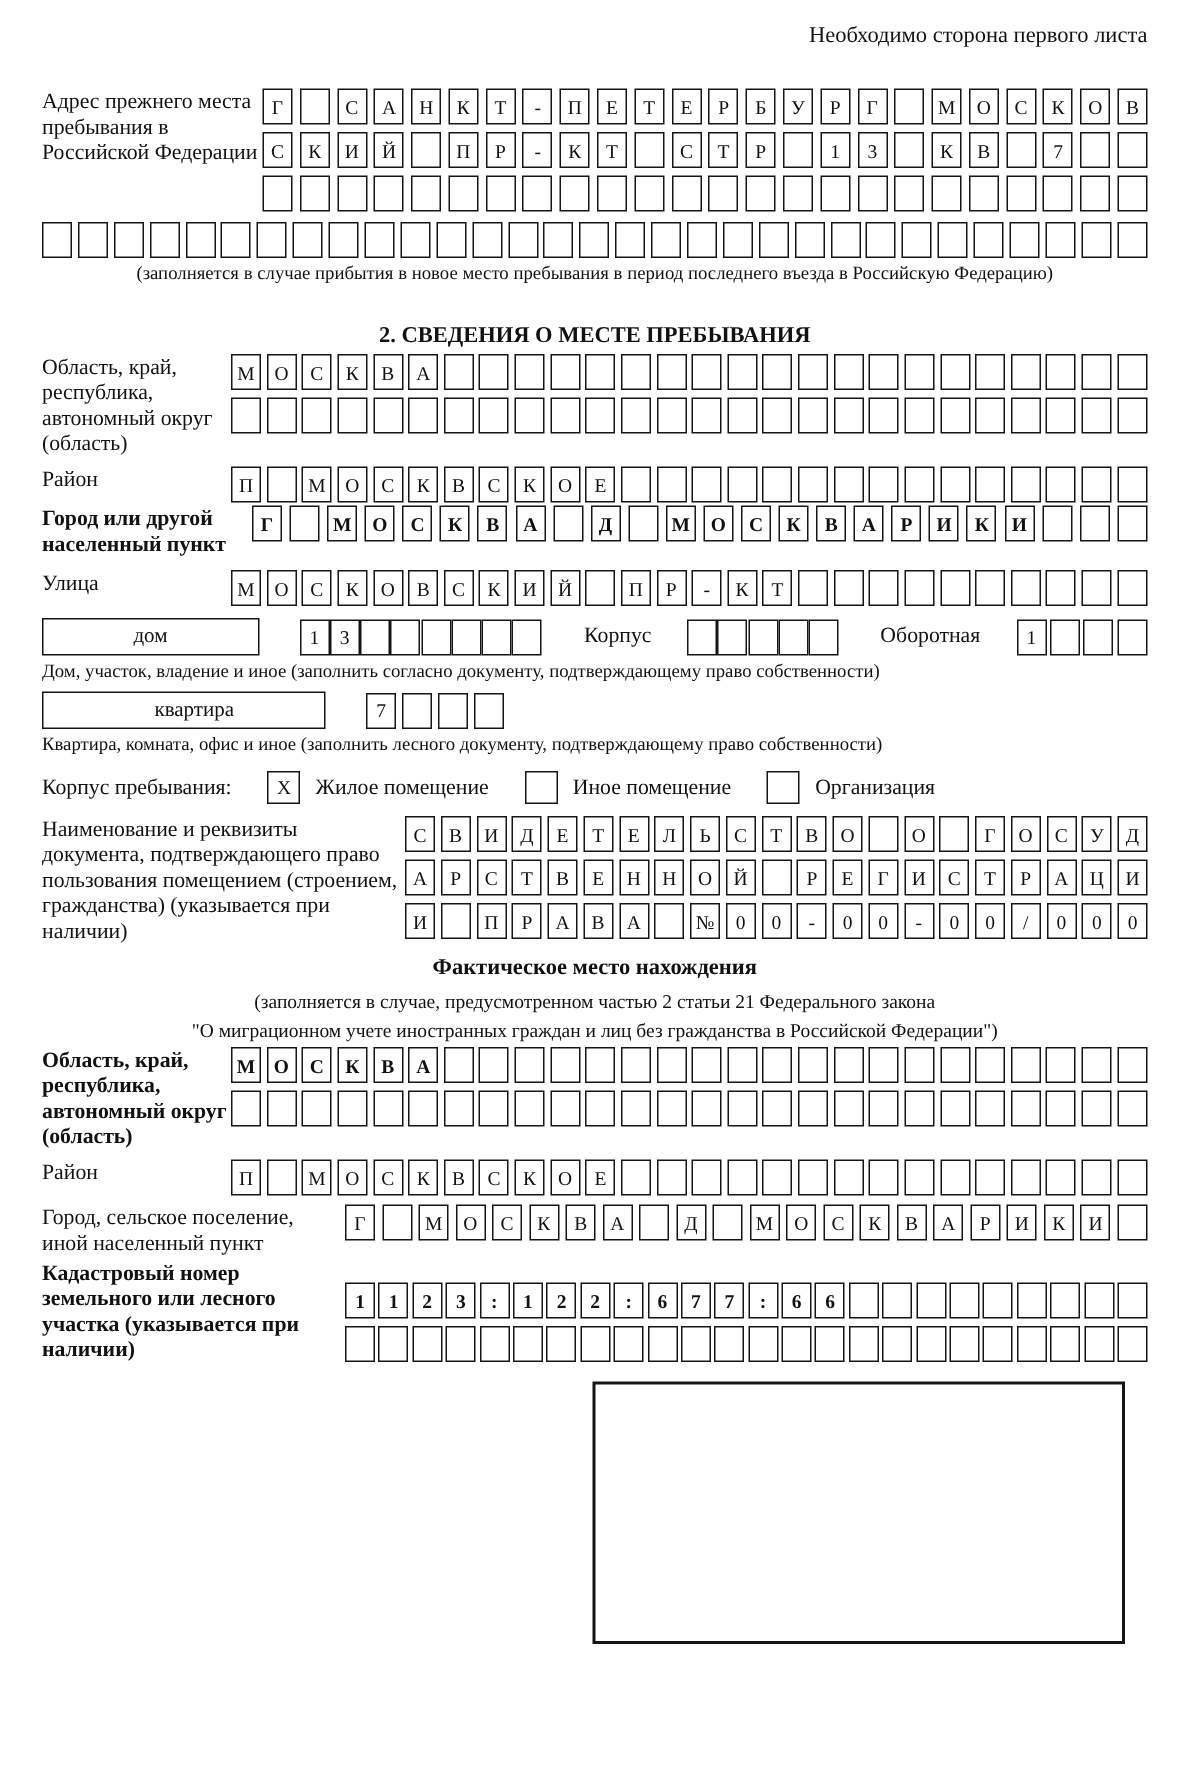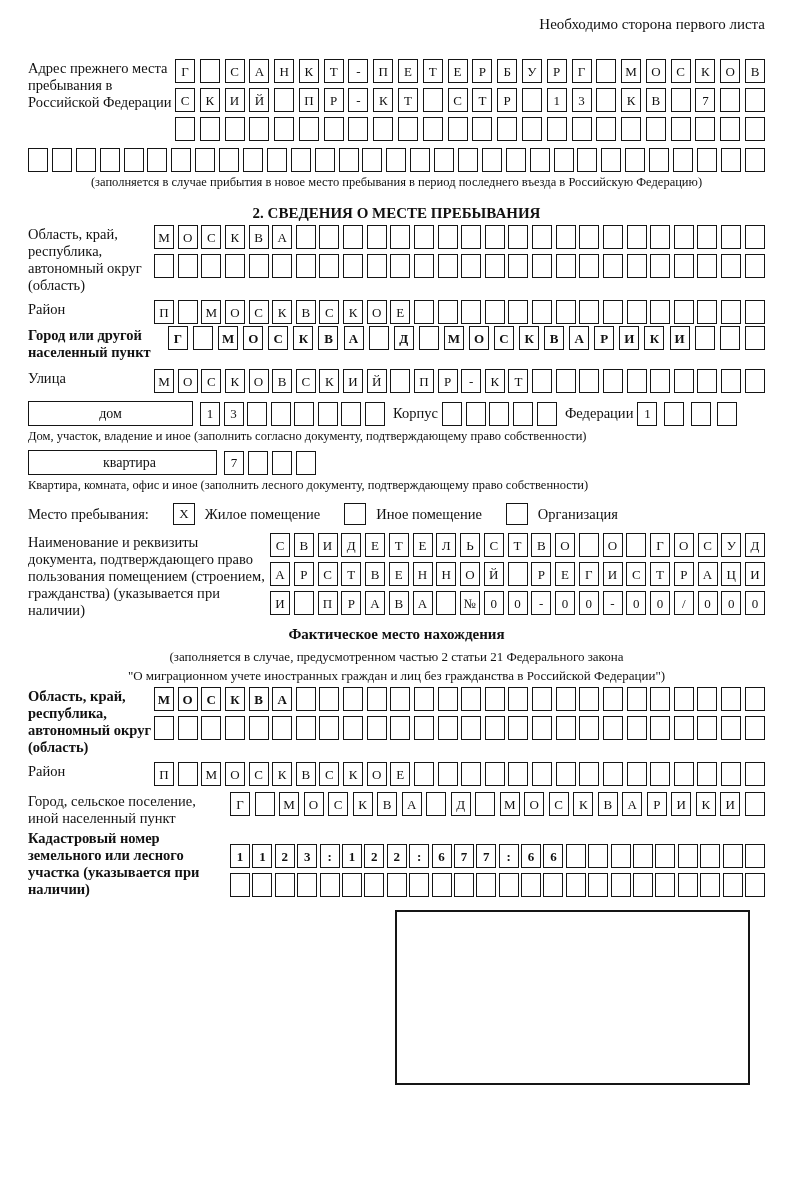--- a/index.html
+++ b/index.html
@@ -37,33 +37,33 @@
   .cw611{width:611px;}
   .cw597{width:597px;}
   .cw495{width:495px;}
   .cw535{width:535px;}
   .cw185{width:185px;}
   .cw115{width:115px;}
   .cw100{width:100px;}
   .cw92{width:92px;}
   .note{font-size:12.5px;margin-top:3px;}
   .center{text-align:center;}
-  .title{text-align:center;font-weight:bold;font-size:15px;margin-top:15px;}
+  .title{text-align:center;font-weight:bold;font-size:15px;margin-top:26px;}
   .mt3{margin-top:3px;}
   .mt5{margin-top:2px;font-weight:bold;}
   .mt6{margin-top:6px;}
   .mt8{margin-top:8px;}
   .mt26{margin-top:26px;}
   .typebox{
     box-sizing:border-box;height:25px;border:1.5px solid #151515;
     display:flex;align-items:center;justify-content:center;font-size:14px;
   }
   .tb165{width:165px;}
   .tb205{width:189px;padding-left:14px;}
-  .houserow{display:flex;align-items:center;}
+  .houserow{display:flex;align-items:center;gap:20px;}
   .inlbl{font-size:14.5px;padding:0 4px 0 8px;white-space:nowrap;}
   .gap7{margin-left:7px;}
   .chkrow{display:flex;align-items:center;margin-top:10px;}
   .chk{
     width:20px;height:20px;border:1.5px solid #151515;
     display:flex;align-items:center;justify-content:center;
     font-size:13px;margin:0 10px 0 10px;flex:0 0 auto;
   }
   .chklbl{font-size:14.5px;margin-right:14px;}
   .chknote{width:300px;margin-left:260px;text-align:center;font-size:12.5px;margin-top:2px;}
@@ -378,21 +378,21 @@
         <span class="cell"></span>
       </div>
     <div class="inlbl">Корпус</div>
     <div class="cells cw115">
         <span class="cell"></span>
         <span class="cell"></span>
         <span class="cell"></span>
         <span class="cell"></span>
         <span class="cell"></span>
       </div>
-    <div class="inlbl">Федерации</div>
+    <div class="inlbl">Оборотная</div>
     <div class="cells cw100">
         <span class="cell">1</span>
         <span class="cell"></span>
         <span class="cell"></span>
         <span class="cell"></span>
       </div>
   </div>
   <div class="note">Дом, участок, владение и иное (заполнить согласно документу, подтверждающему право собственности)</div>
 
   <div class="houserow mt6">
@@ -400,21 +400,21 @@
     <div class="cells cw92 gap7">
         <span class="cell">7</span>
         <span class="cell"></span>
         <span class="cell"></span>
         <span class="cell"></span>
       </div>
   </div>
   <div class="note">Квартира, комната, офис и иное (заполнить лесного документу, подтверждающему право собственности)</div>
 
   <div class="chkrow">
-    <div class="chklbl">Место пребывания:</div>
+    <div class="chklbl">Корпус пребывания:</div>
     <div class="chk">X</div>
     <div class="chklbl">Жилое помещение</div>
     <div class="chk"></div>
     <div class="chklbl">Иное помещение</div>
     <div class="chk"></div>
     <div class="chklbl">Организация</div>
   </div>
 
   <div class="frow mt8">
     <div class="lbl w242">Наименование и реквизиты документа, подтверждающего право пользования помещением (строением, гражданства) (указывается при наличии)</div>

